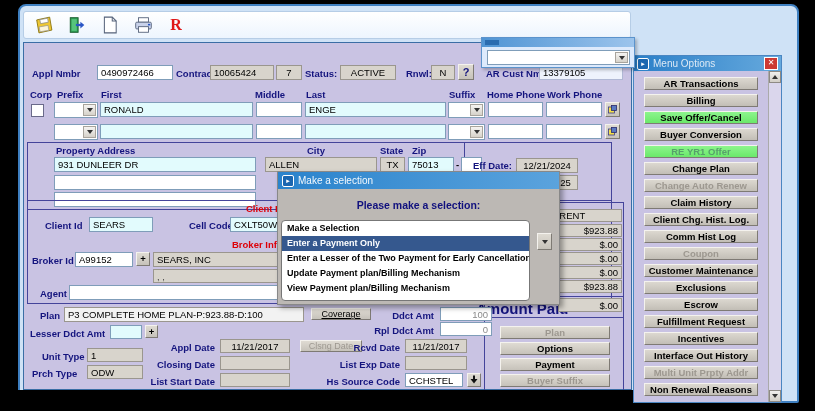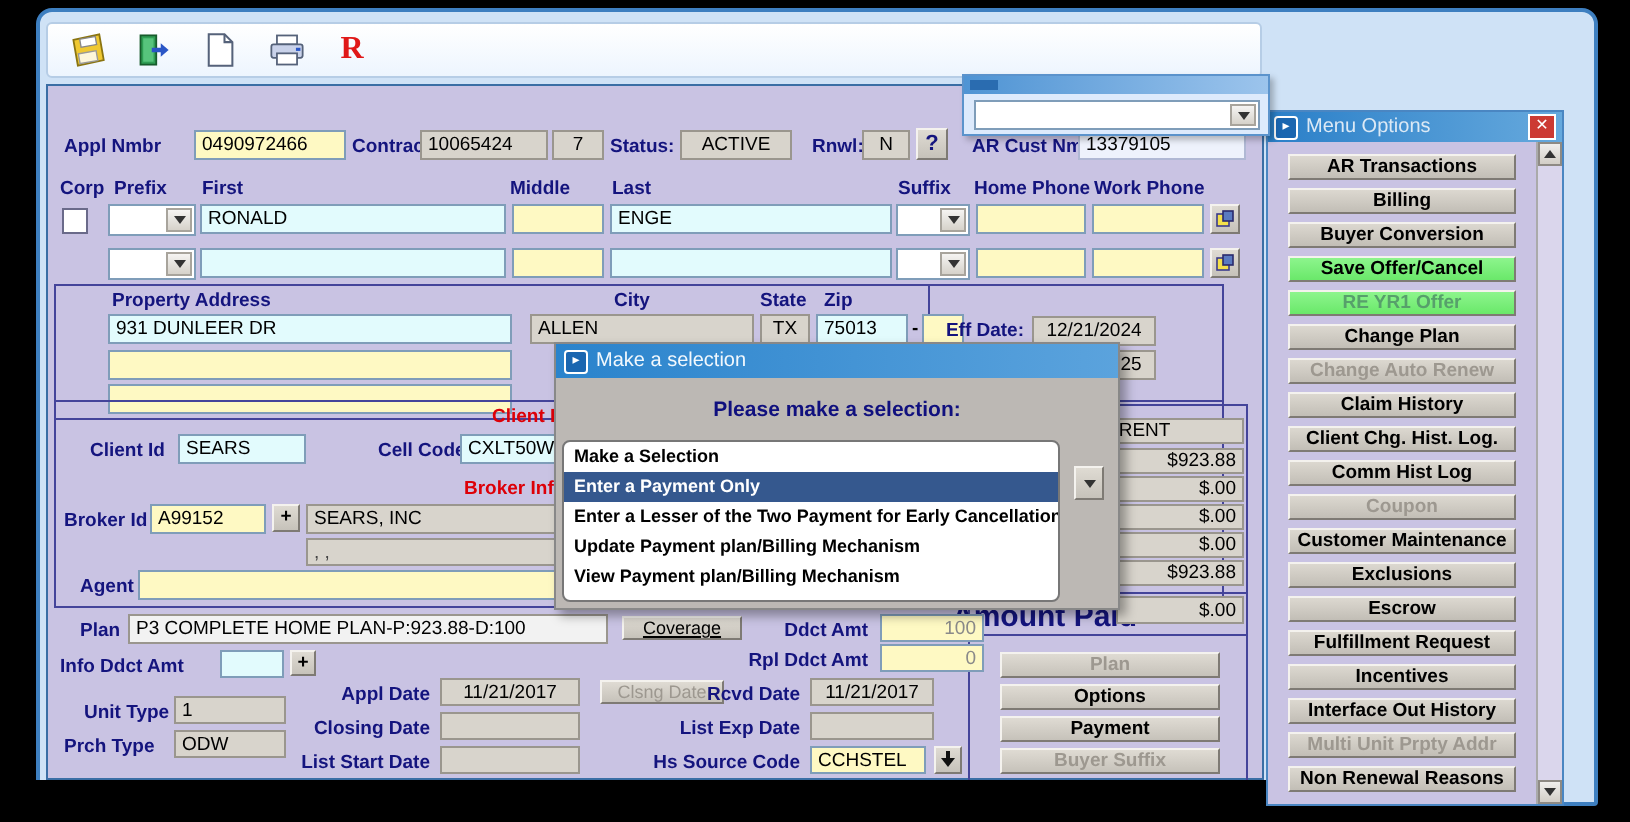--- a/index.html
+++ b/index.html
@@ -23,21 +23,21 @@
             background:linear-gradient(90deg,#2e7fc3,#6fb0e2);display:flex;align-items:center;
             gap:4px;padding:0 4px;box-sizing:border-box;}
   .titlebar .ttxt{color:#e8f2fb;font-size:10px;white-space:nowrap;}
   .ticon{width:10px;height:10px;background:#1a66b0;border:1px solid #fff;border-radius:2px;
          color:#fff;font-size:7px;line-height:9px;text-align:center;flex:0 0 auto;}
   .winbody{position:absolute;left:0;top:15px;right:0;bottom:0;background:#c9c3e3;}
   
   .lbl{position:absolute;font-size:9.5px;font-weight:bold;color:#14147e;white-space:nowrap;box-sizing:border-box;}
   .lbl.r{text-align:right;}
   .red{color:#dd0008;}
-  .fld{position:absolute;height:15px;background:#fef9c3;border:1px solid #7f9db9;
+  .fld{position:absolute;height:15px;background:#ffffff;border:1px solid #7f9db9;
        font-size:9.5px;color:#000;line-height:13px;padding:0 3px;box-sizing:border-box;
        white-space:nowrap;overflow:hidden;}
   .cyan{background:#e2fbfd;}
   .gray{background:#d8d4cc;border-color:#9a968e;}
   .flat{background:#eef2fc;border-color:#b0b8d4;}
   .ctr{text-align:center;}
   .rt{text-align:right;}
   .dim{color:#8a8a8a;}
   .box{position:absolute;border:1px solid #44449a;box-sizing:border-box;}
   .hline{position:absolute;height:1px;background:#44449a;}
@@ -261,21 +261,21 @@
       <div class="btn" style="left:476px;top:300px;width:110px;height:13px;">Payment</div>
       <div class="btn disab" style="left:476px;top:316px;width:110px;height:13px;">Buyer Suffix</div>
 
       <div class="lbl" style="left:16px;top:252px;">Plan</div>
       <div class="fld" style="left:40px;top:249px;width:240px;background:#f2f2f2;border-color:#9a968e;">P3 COMPLETE HOME PLAN-P:923.88-D:100</div>
       <div class="btn" style="left:287px;top:250px;width:60px;height:12px;font-weight:normal;font-size:9px;text-decoration:underline;">Coverage</div>
       <div class="lbl r" style="left:352px;top:252px;width:58px;">Ddct Amt</div>
       <div class="fld rt dim" style="left:416px;top:249px;width:52px;height:14px;">100</div>
       <div class="lbl r" style="left:338px;top:267px;width:72px;">Rpl Ddct Amt</div>
       <div class="fld rt dim" style="left:416px;top:264px;width:52px;height:14px;">0</div>
-      <div class="lbl" style="left:6px;top:270px;">Info Ddct Amt</div>
+      <div class="lbl" style="left:6px;top:270px;">Lesser Ddct Amt</div>
       <div class="fld cyan" style="left:86px;top:267px;width:32px;height:14px;"></div>
       <div class="btn" style="left:121px;top:267px;width:13px;height:13px;line-height:11px;"><span>+</span></div>
       <div class="lbl r" style="left:135px;top:284px;width:56px;">Appl Date</div>
       <div class="fld gray ctr" style="left:196px;top:281px;width:70px;height:14px;">11/21/2017</div>
       <div class="btn disab" style="left:276px;top:282px;width:62px;height:12px;font-weight:normal;font-size:9px;">Clsng Date</div>
       <div class="lbl r" style="left:324px;top:284px;width:52px;">Rcvd Date</div>
       <div class="fld gray ctr" style="left:381px;top:281px;width:62px;height:14px;">11/21/2017</div>
       <div class="lbl" style="left:18px;top:293px;">Unit Type</div>
       <div class="fld gray" style="left:63px;top:290px;width:56px;height:14px;">1</div>
       <div class="lbl r" style="left:128px;top:301px;width:63px;">Closing Date</div>
@@ -332,22 +332,22 @@
 
   <div class="abs menuwin">
     <div class="menu-title">
       <div class="ticon">▸</div>
       <span class="ttxt">Menu Options</span>
       <div class="xbtn">✕</div>
     </div>
     <div class="menubody">
       <div class="mbtn">AR Transactions</div>
       <div class="mbtn">Billing</div>
+      <div class="mbtn green">Save Offer/Cancel</div>
       <div class="mbtn">Buyer Conversion</div>
-      <div class="mbtn green">Save Offer/Cancel</div>
       <div class="mbtn green-dis">RE YR1 Offer</div>
       <div class="mbtn">Change Plan</div>
       <div class="mbtn dis">Change Auto Renew</div>
       <div class="mbtn">Claim History</div>
       <div class="mbtn">Client Chg. Hist. Log.</div>
       <div class="mbtn">Comm Hist Log</div>
       <div class="mbtn dis">Coupon</div>
       <div class="mbtn">Customer Maintenance</div>
       <div class="mbtn">Exclusions</div>
       <div class="mbtn">Escrow</div>

